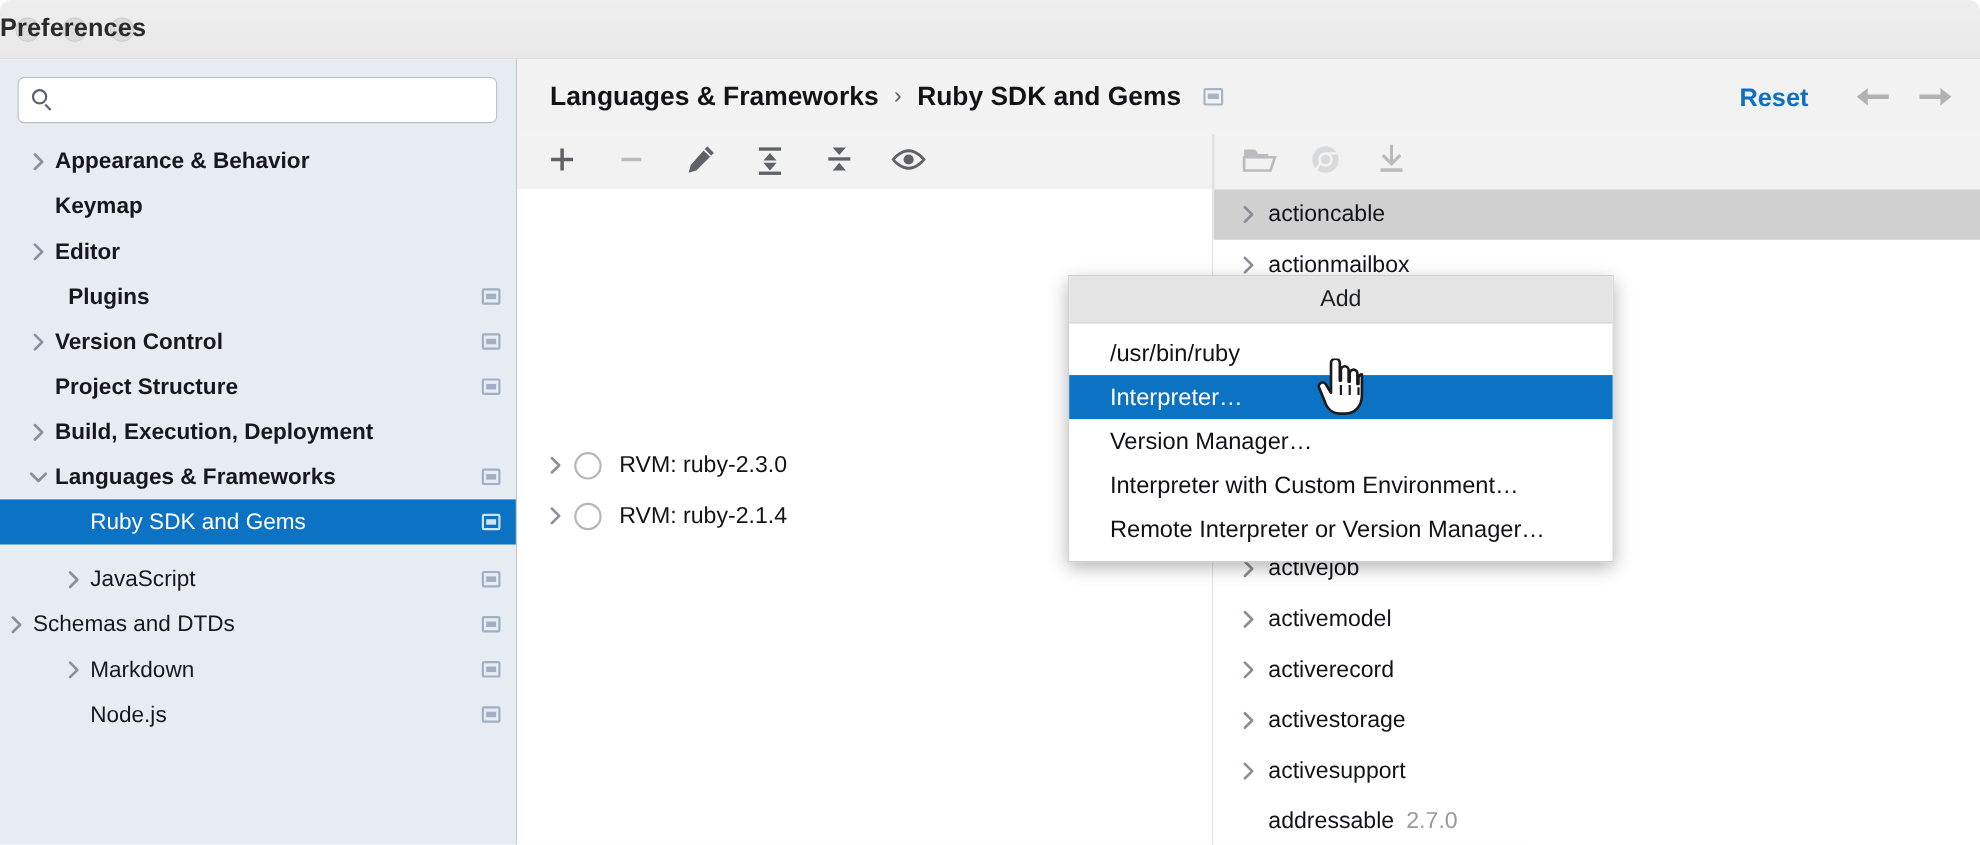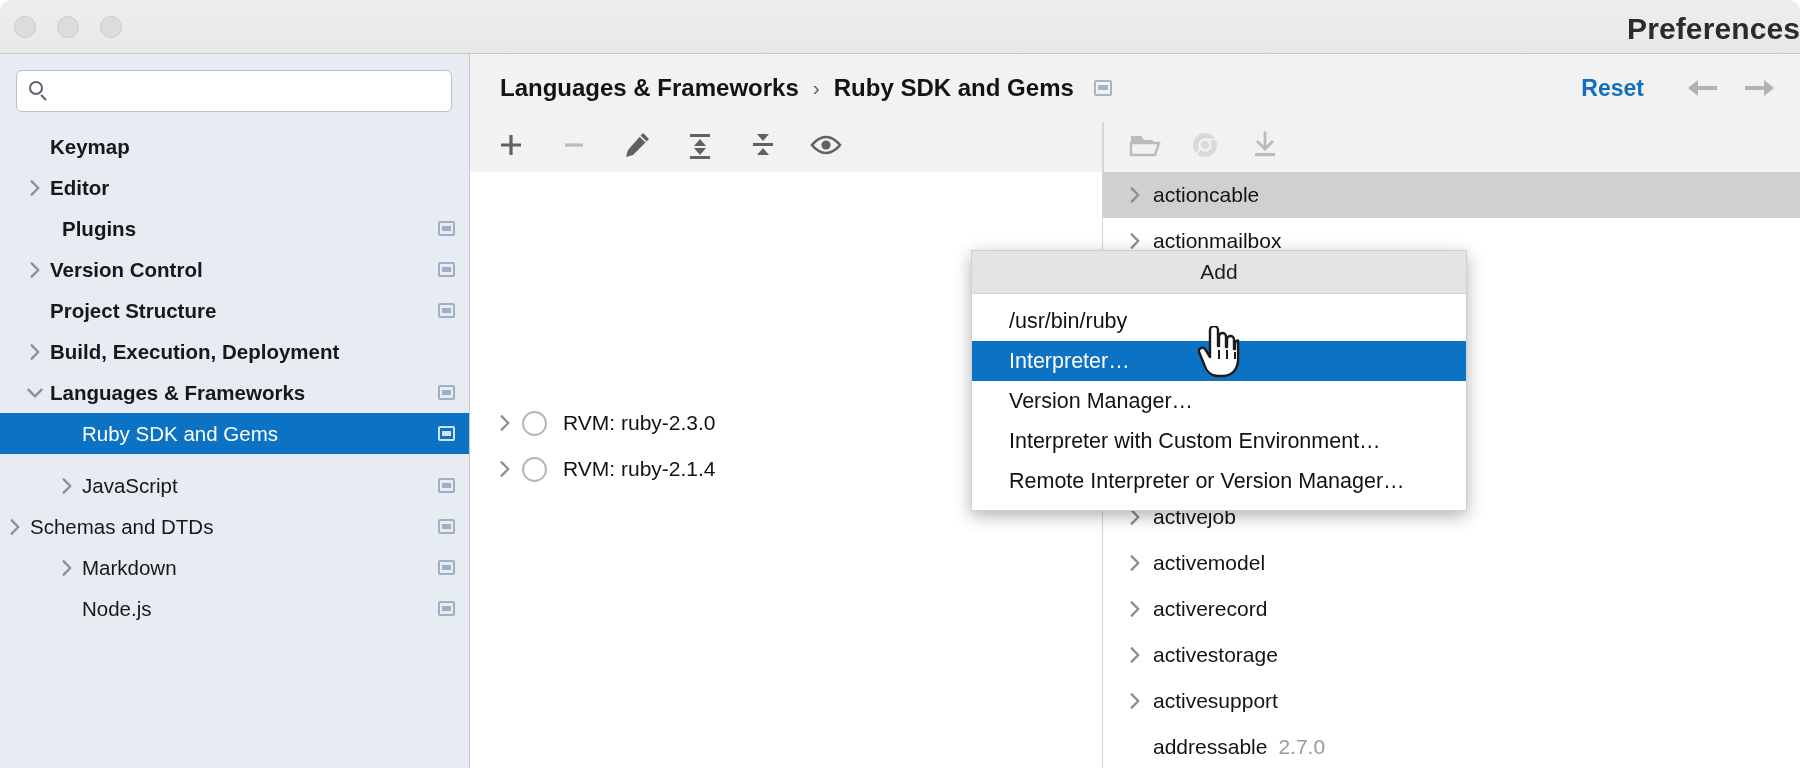--- a/index.html
+++ b/index.html
@@ -28,22 +28,22 @@
   .traffic {
     position: absolute; left: 14px; top: 16px;
     display: flex; gap: 21px;
   }
   .tl-dot {
     width: 22px; height: 22px; border-radius: 50%;
     background: #dcdcdc; border: 1px solid #cbcbcb;
   }
   .win-title {
     position: absolute; left: 0; right: 0; top: 12px;
-    text-align: right;
-    font-size: 30px; font-weight: 700; color: #2b2b2b;
+    text-align: left;
+    font-size: 23px; font-weight: 700; color: #2b2b2b;
     letter-spacing: 0.1px;
   }
 
   
   .body { position: relative; height: 714px; display: flex; }
 
   
   .sidebar {
     width: 470px; min-width: 470px;
     background: #e7ebf2;
@@ -255,20 +255,28 @@
           <span class="magnifier">
             <span class="circ"></span>
               <span class="handle"></span>
               <span class="caret"></span>
           </span>
           <input type="text" value="" placeholder="" style="">
         </div>
       </div>
       <div class="tree" id="sidebar-tree">
           <div class="tree-item top" style="padding-left: 20px;">
+            <span class="chev">
+              <svg width="22" height="22" viewBox="0 0 20 20">
+                <path d="M7 4 L13 10 L7 16" fill="none" stroke="currentColor" stroke-width="2.2" stroke-linecap="round" stroke-linejoin="round"></path>
+              </svg>
+            </span>
+            <span class="tree-label">Appearance &amp; Behavior</span>
+          </div>
+          <div class="tree-item top" style="padding-left: 20px;">
             <span class="chev"></span>
             <span class="tree-label">Keymap</span>
           </div>
           <div class="tree-item top" style="padding-left: 20px;">
             <span class="chev">
               <svg width="22" height="22" viewBox="0 0 20 20">
                 <path d="M7 4 L13 10 L7 16" fill="none" stroke="currentColor" stroke-width="2.2" stroke-linecap="round" stroke-linejoin="round"></path>
               </svg>
             </span>
             <span class="tree-label">Editor</span>

